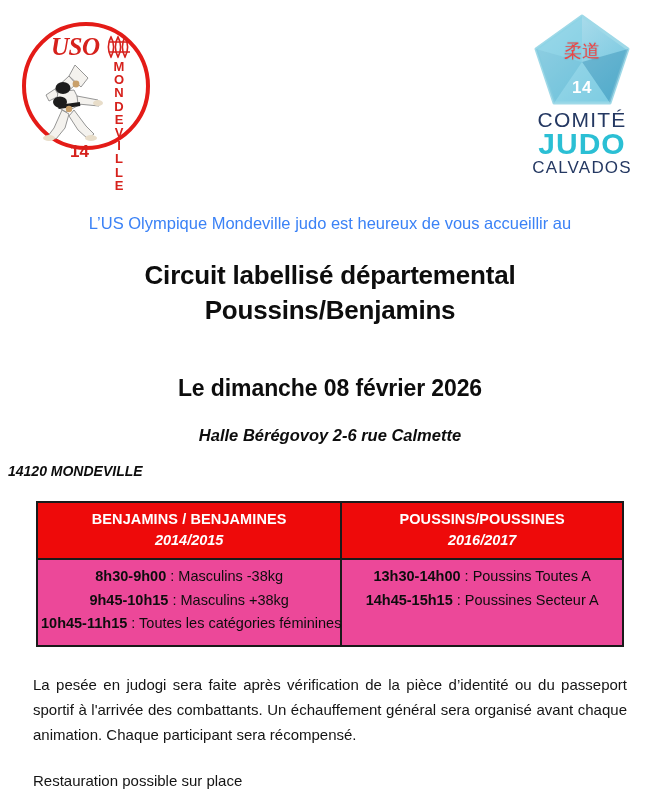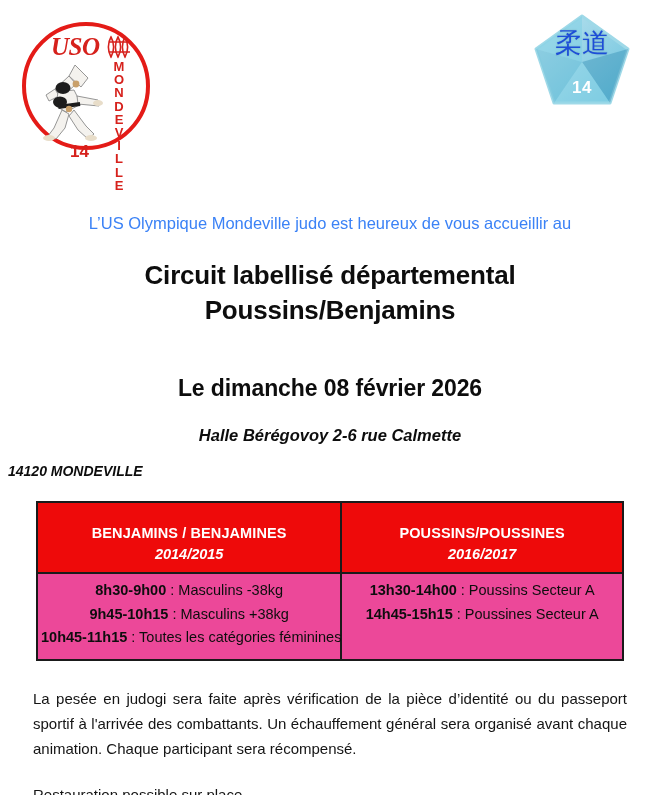--- a/index.html
+++ b/index.html
@@ -100,25 +100,25 @@
     text-align: center;
   }
   .cjc-badge {
     width: 96px;
     height: 92px;
     margin: 0 auto;
     position: relative;
   }
   .cjc-kanji {
     position: absolute;
-    left: 0; top: 4px;
+    left: 0; top: 12px;
     width: 96px; height: 92px;
-    color: #1d4ed8;
+    color: #ef4444;
     font-family: "DejaVu Sans", sans-serif;
-    font-size: 27px;
+    font-size: 18px;
     line-height: 24px;
     font-weight: normal;
     padding-top: 13px;
     box-sizing: border-box;
     letter-spacing: 0;
     text-shadow: 0 0 2px rgba(0,0,0,.18);
   }
   .cjc-14 {
     position: absolute;
     left: 0;
@@ -210,21 +210,20 @@
     background: #ee0a0a;
     color: #ffffff;
     text-align: center;
     font-weight: bold;
     padding: 7px 4px 8px 4px;
   }
   th .cat-name {
     font-size: 14.5px;
     letter-spacing: 0.1px;
     line-height: 1.35;
-    margin-top: 14px;
   }
   th .cat-years {
     font-size: 14.5px;
     font-style: italic;
     line-height: 1.4;
   }
   table.schedule td {
     background: #ec4899;
     text-align: center;
     padding: 5px 3px 8px 3px;
@@ -329,20 +328,25 @@
         </defs>
         <path d="M48 2 L94 35 L76 89 L20 89 L2 35 Z" fill="url(#pentaA)" stroke="none" rx="10"></path>
         <path d="M48 2 L94 35 L76 89 L20 89 L2 35 Z" fill="none" stroke="#9fd9e8" stroke-width="3" stroke-linejoin="round"></path>
         <path d="M2 35 L48 2 L48 48 Z" fill="#7fd0e4" opacity="0.55"></path>
         <path d="M48 48 L94 35 L76 89 Z" fill="#1f7fa8" opacity="0.35"></path>
         <path d="M20 89 L48 48 L76 89 Z" fill="#8fd5e7" opacity="0.45"></path>
         <path d="M2 35 L48 48 L20 89 Z" fill="#5ab6d3" opacity="0.40"></path>
       </svg>
       <div class="cjc-kanji">柔道</div>
       <div class="cjc-14">14</div>
+    </div>
+    <div class="cjc-wordmark">
+      <div class="cjc-comite">COMITÉ</div>
+      <div class="cjc-judo">JUDO</div>
+      <div class="cjc-calvados">CALVADOS</div>
     </div>
   </div>
 </div>
 
 <div class="intro">L’US Olympique Mondeville judo est heureux de vous accueillir au</div>
 
 <div class="title">
   <div>Circuit labellisé départemental</div>
   <div>Poussins/Benjamins</div>
 </div>
@@ -366,21 +370,21 @@
       </tr>
     </thead>
     <tbody>
       <tr>
         <td>
           <div class="slot"><b>8h30-9h00</b><span> : </span><span>Masculins -38kg</span></div>
           <div class="slot"><b>9h45-10h15</b><span> : </span><span>Masculins +38kg</span></div>
           <div class="slot"><b>10h45-11h15</b><span> : </span><span>Toutes les catégories féminines</span></div>
         </td>
         <td>
-          <div class="slot"><b>13h30-14h00</b><span> : </span><span>Poussins Secteur A</span></div>
+          <div class="slot"><b>13h30-14h00</b><span> : </span><span>Poussins Toutes A</span></div>
           <div class="slot"><b>14h45-15h15</b><span> : </span><span>Poussines Secteur A</span></div>
         </td>
       </tr>
     </tbody>
   </table>
 </div>
 
 <div class="notes">
   <p class="justify">La pesée en judogi sera faite après vérification de la pièce d’identité ou du passeport sportif à l'arrivée des combattants. Un échauffement général sera organisé avant chaque animation. Chaque participant sera récompensé.</p>
   <p class="spaced">Restauration possible sur place</p>

